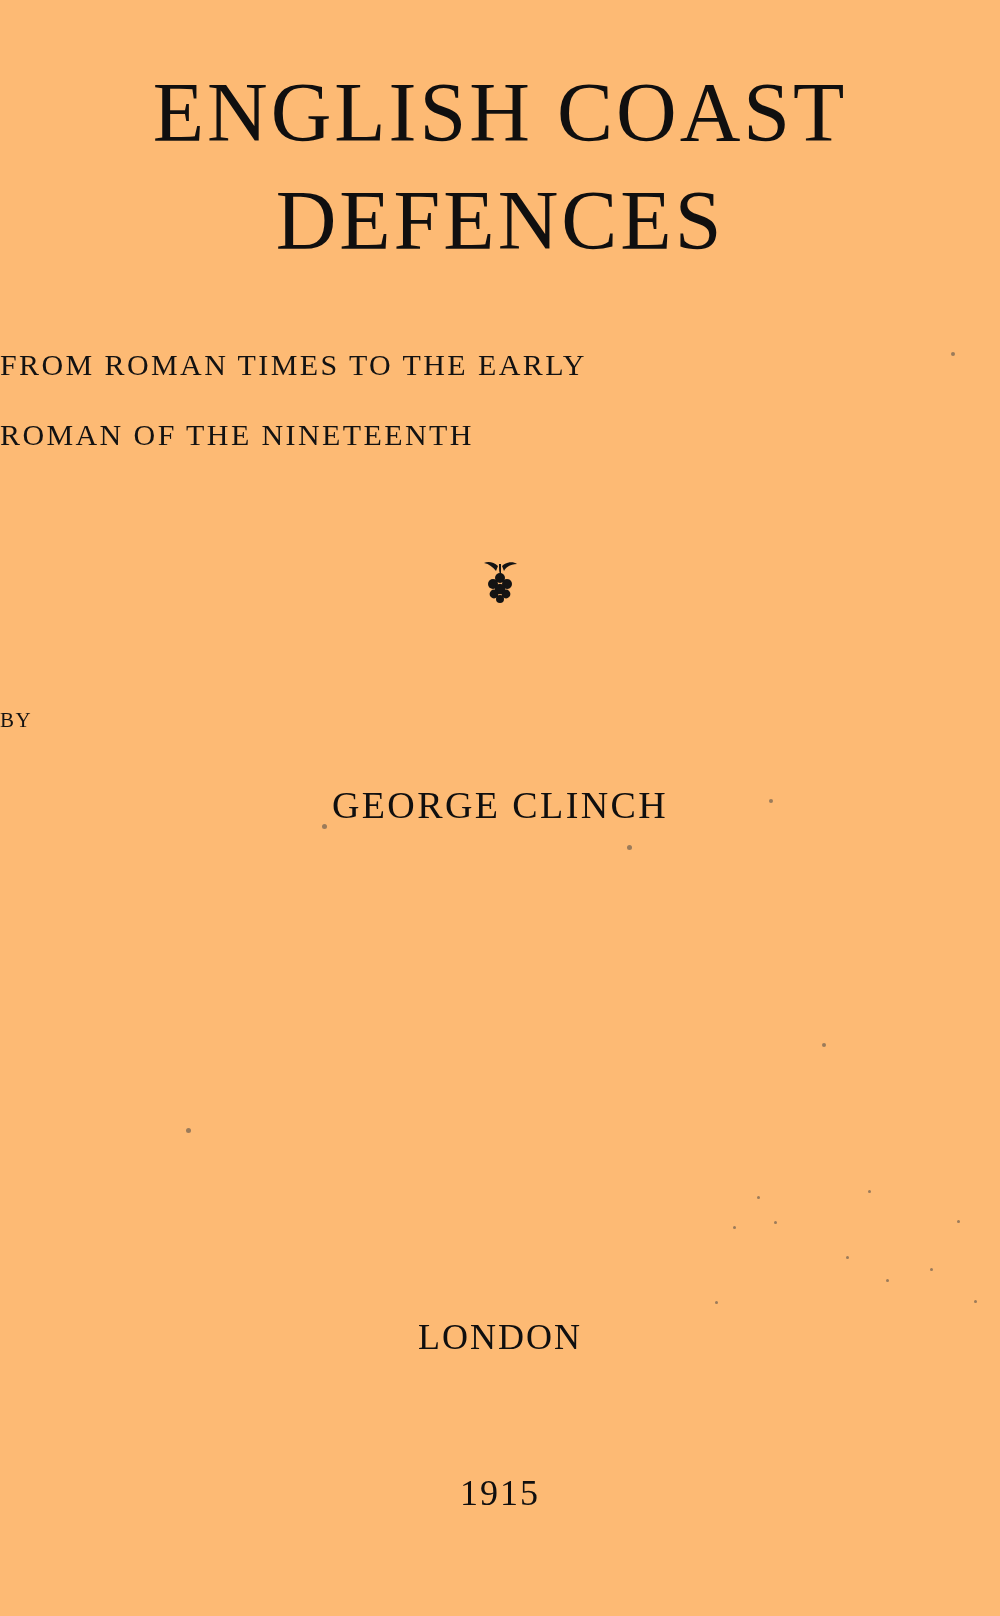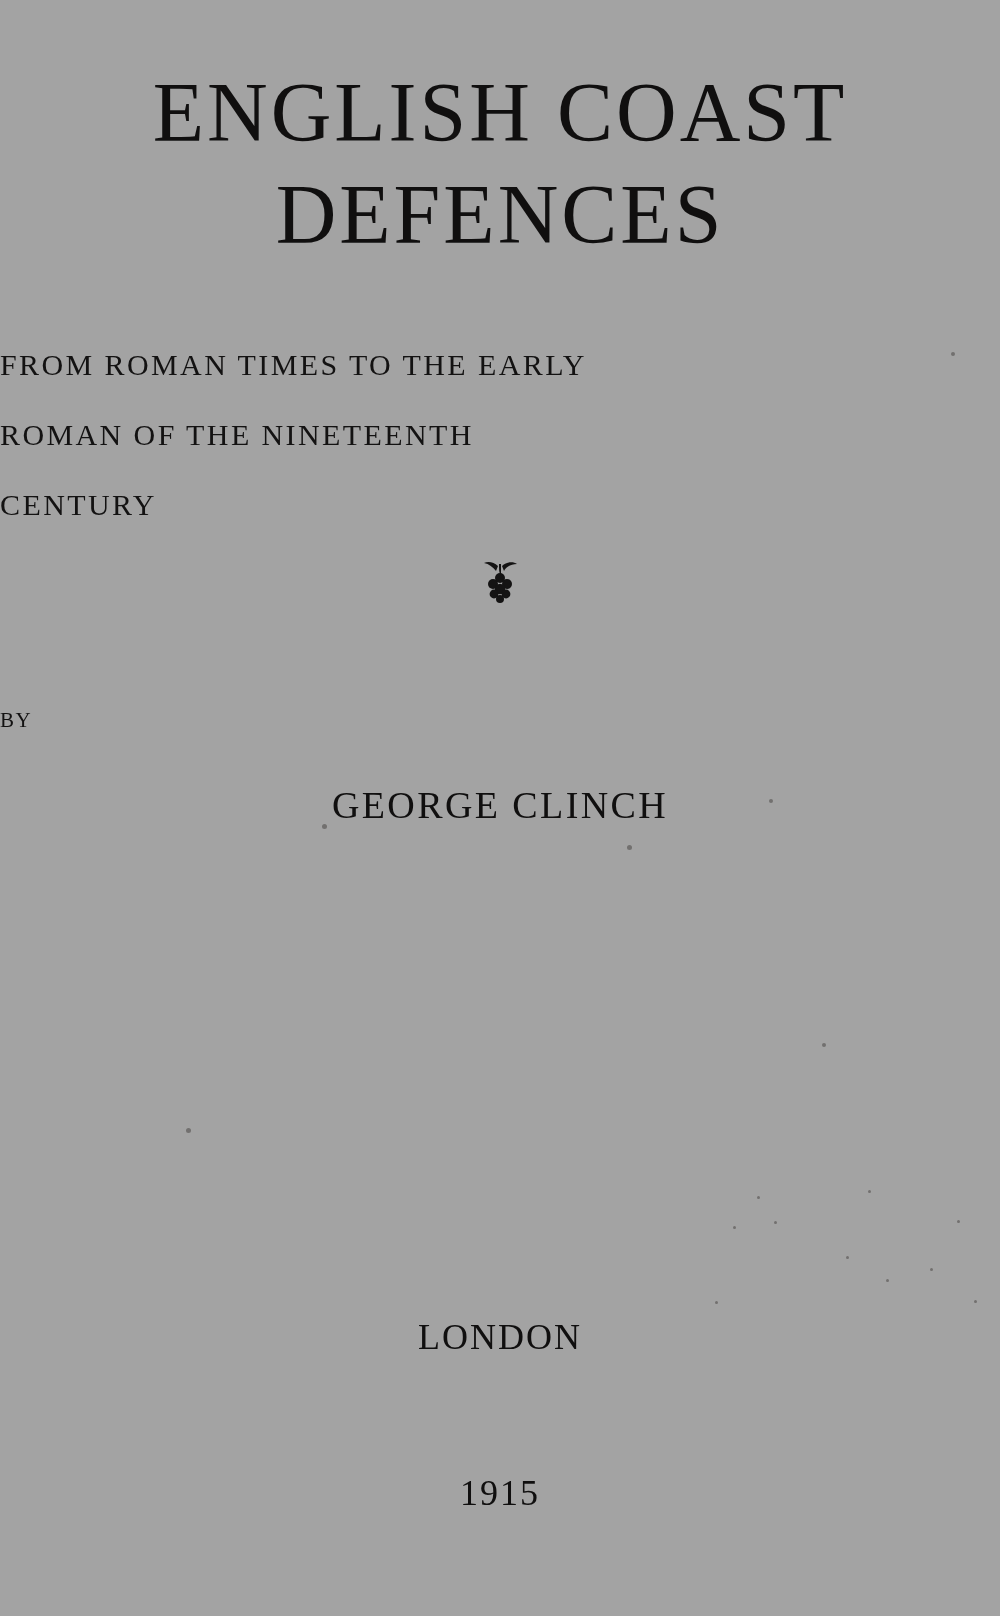--- a/index.html
+++ b/index.html
@@ -12,21 +12,21 @@
     height: 1616px;
     position: relative;
     font-family: "Liberation Serif", "DejaVu Serif", serif;
     color: #111010;
     overflow: hidden;
   }
 
   .page {
     position: absolute;
     inset: 0;
-    background: #a3a3a3;
+    background: #fdba74;
   }
 
   .title-block {
     position: absolute;
     top: 62px;
     left: 0;
     right: 0;
     text-align: center;
   }
 
@@ -34,20 +34,21 @@
     font-family: "Liberation Serif", "DejaVu Serif", serif;
     font-size: 84px;
     line-height: 1.22;
     letter-spacing: 3px;
     font-weight: 400;
     color: #100f0f;
     white-space: nowrap;
   }
 
   .title-line-2 {
+    margin-top: 6px;
   }
 
   .subtitle-block {
     position: absolute;
     top: 350px;
     left: 0;
     right: 0;
     text-align: left;
   }
 
@@ -141,21 +142,20 @@
 <div class="page">
 
   <div class="title-block">
     <div class="title-line">ENGLISH COAST</div>
     <div class="title-line title-line-2">DEFENCES</div>
   </div>
 
   <div class="subtitle-block">
     <div class="subtitle-line">FROM ROMAN TIMES TO THE EARLY</div>
     <div class="subtitle-line">ROMAN OF THE NINETEENTH</div>
-    <div class="subtitle-line">CENTURY</div>
   </div>
 
   <div class="ornament">
     <svg width="44" height="50" viewBox="0 0 44 50" aria-hidden="true">
       <g fill="#141313">
         <path d="M20 6 C16 2, 10 1, 6 3 C11 4, 15 7, 18 11 Z"></path>
         <path d="M24 6 C28 2, 35 1, 39 4 C33 4, 28 7, 26 11 Z"></path>
         <path d="M21 4 C21 9, 21 12, 22 14 L23 14 C23 11, 23 8, 23 4 Z"></path>
         <circle cx="22" cy="18" r="5"></circle>
         <circle cx="15" cy="24" r="5"></circle>

